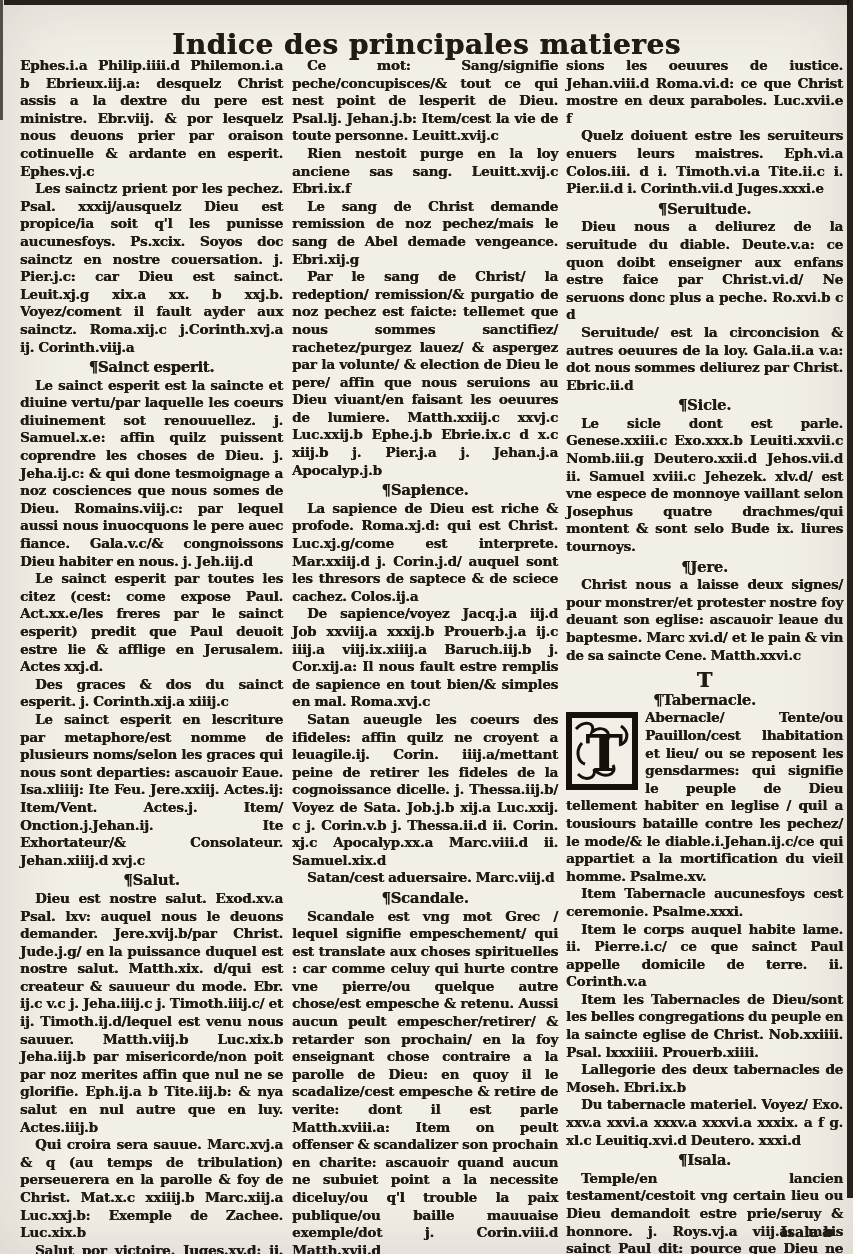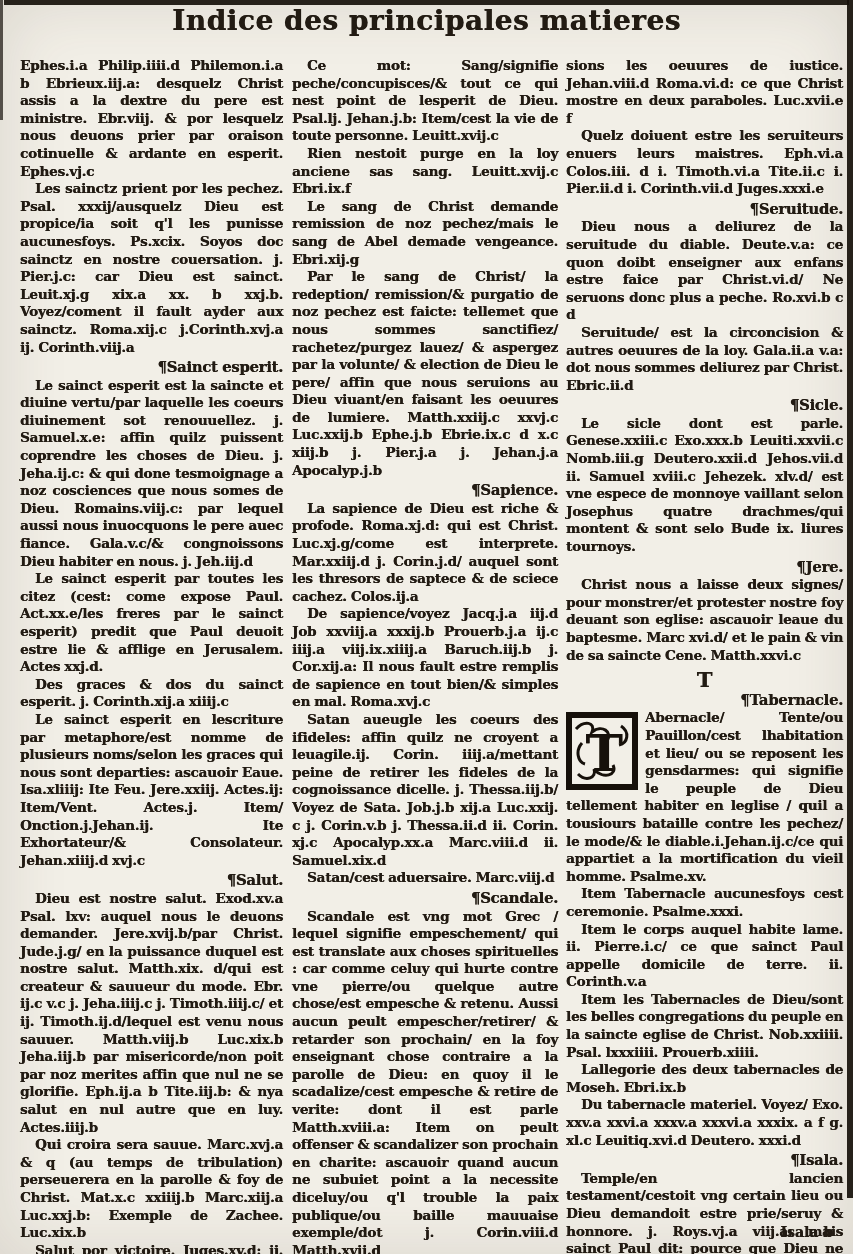--- a/index.html
+++ b/index.html
@@ -3,32 +3,32 @@
 <meta charset="utf-8">
 <style>
   html,body{margin:0;padding:0;background:#b9b6ae;}
   #page{position:relative;width:853px;height:1254px;background:#f2efe7;overflow:hidden;
         font-family:"DejaVu Serif",serif;color:#221b13;
         box-shadow:inset 0 0 70px rgba(70,60,40,.14);}
   .edge{position:absolute;background:#16100a;}
   #edge-top{left:4px;top:0;width:845px;height:5px;opacity:.92;}
   #edge-right{right:0;top:0;width:6px;height:1198px;opacity:.92;}
   #edge-left{left:0;top:0;width:3px;height:120px;opacity:.7;}
-  #page-title{position:absolute;left:0;top:4px;width:100%;text-align:center;margin:0;
+  #page-title{position:absolute;left:0;top:28px;width:100%;text-align:center;margin:0;
         font-size:28px;font-weight:700;letter-spacing:.5px;
         text-shadow:.4px 0 0 #221b13;}
   .col{position:absolute;top:57px;text-align:justify;font-size:13.6px;line-height:17.6px;
        font-weight:700;letter-spacing:-.25px;word-spacing:-.4px;
        text-shadow:.3px 0 0 #221b13;}
   #col-1{left:20px;width:263px;}
   #col-2{left:292px;width:266px;}
   #col-3{left:566px;width:277px;}
   .para{margin:0;text-indent:15px;}
   .para.cont{text-indent:0;}
-  .heading{text-align:right;font-size:14.8px;font-weight:700;margin:2px 0 1px;text-indent:0;}
+  .heading{text-align:center;font-size:14.8px;font-weight:700;margin:2px 0 1px;text-indent:0;}
   .letter-divider{text-align:center;font-size:21px;font-weight:700;margin:7px 0 2px;}
   .woodcut{float:left;width:72px;height:78px;margin:3px 7px 1px 0;}
   #catchword{position:absolute;right:20px;top:1224px;font-size:14px;font-weight:700;
        text-shadow:.3px 0 0 #221b13;}
 </style>
 </head>
 <body>
 
 <div id="page">
   <div id="edge-top" class="edge"></div>

